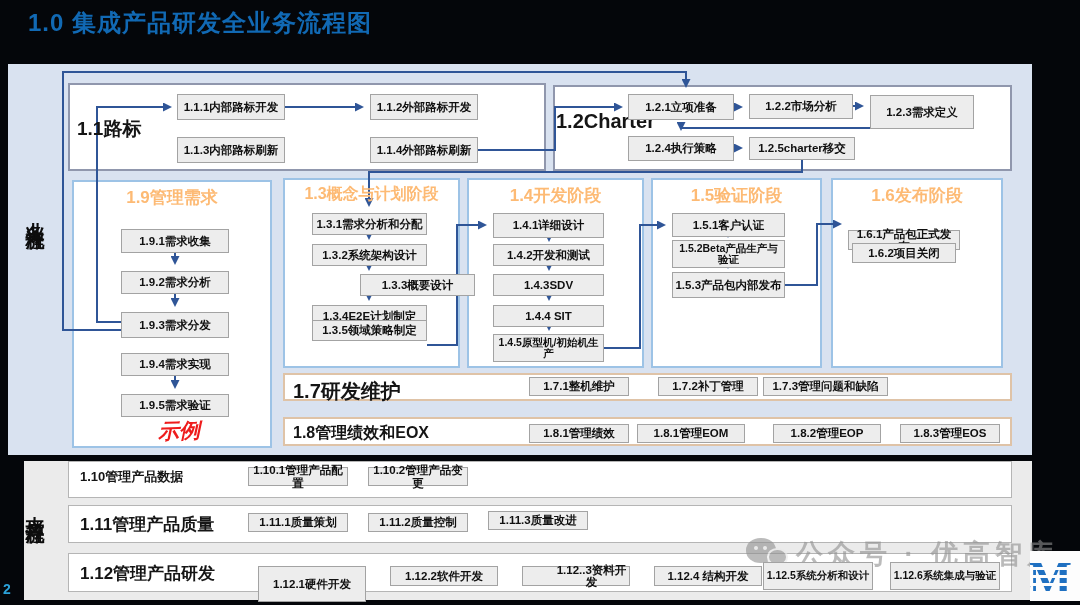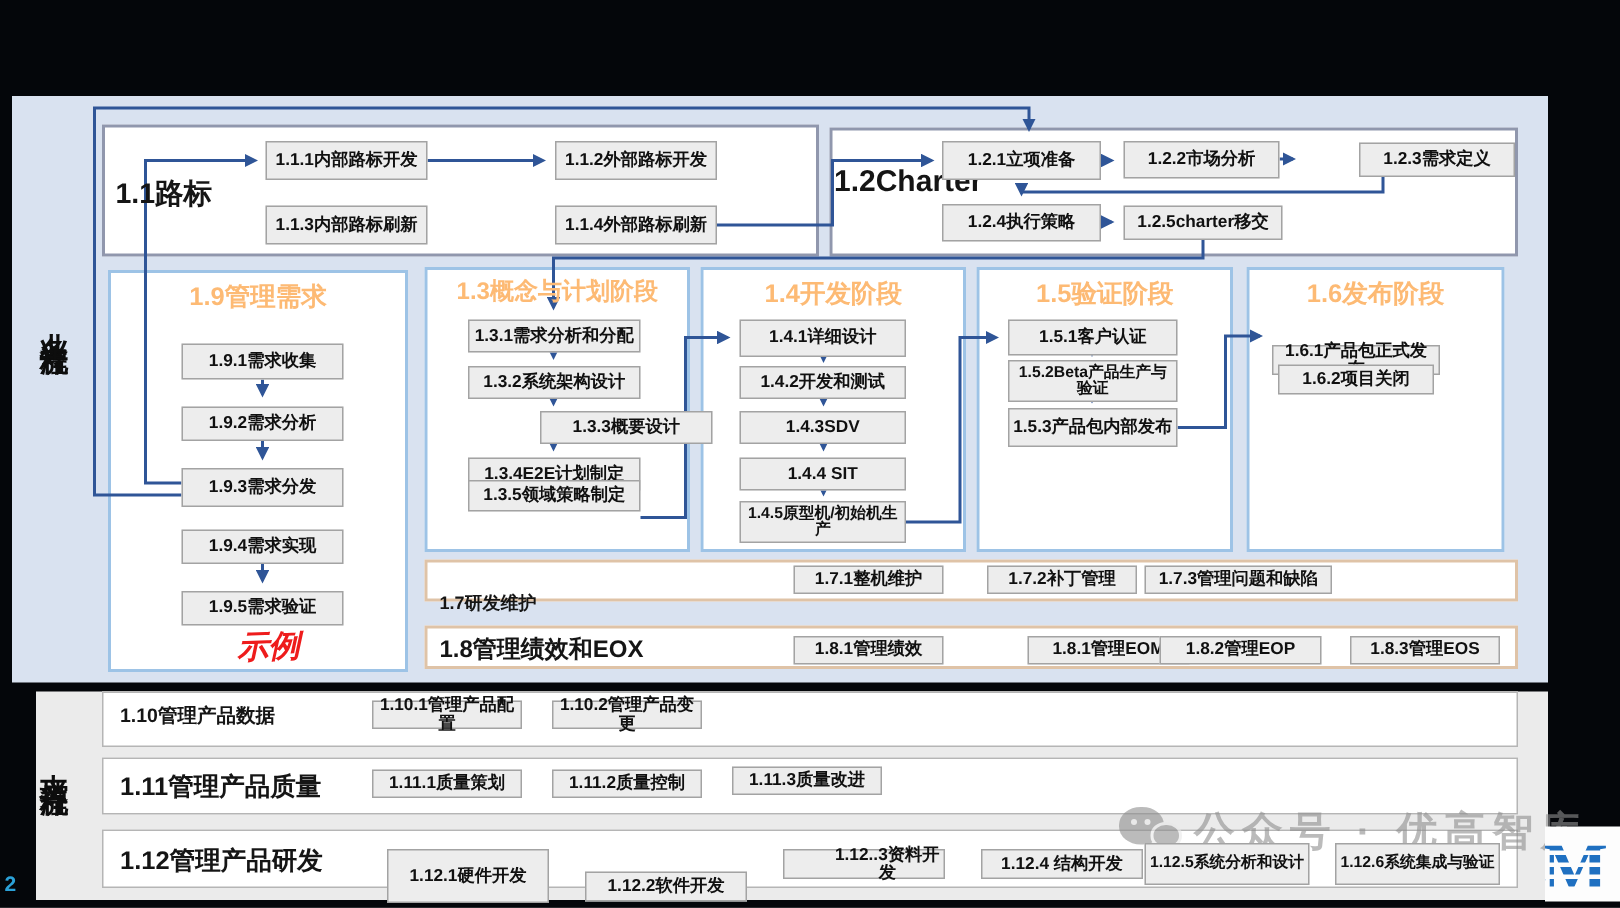--- a/index.html
+++ b/index.html
@@ -28,20 +28,21 @@
   .ibm-text{position:absolute;left:-44px;top:1px;font-weight:bold;font-size:46px;color:#1f70c1;letter-spacing:-3px;
             font-family:"Liberation Serif","DejaVu Serif",serif;}
   .ibm-stripe{position:absolute;left:0;width:50px;height:3px;background:#fdfdfd;}
   .pagenum{position:absolute;left:3px;top:581px;font-size:14px;font-weight:bold;color:#2ba1d8;z-index:6;}
 </style>
 </head>
 <body>
 
 <div class="stage">
 
+  <div class="title">1.0 集成产品研发全业务流程图</div>
 
   <div class="panel" style="left:8px;top:64px;width:1024px;height:391px;background:#d9e2f0;"></div>
   <div class="panel" style="left:24px;top:461px;width:1008px;height:139px;background:#ebebeb;"></div>
   <div class="vlabel" style="left:22px;top:206px;">业务流程</div>
   <div class="vlabel" style="left:22px;top:500px;">支撑流程</div>
 
   <div class="cbox" style="left:68px;top:83px;width:478px;height:88px;border:2px solid #9097ad;"></div>
   <div class="cbox" style="left:553px;top:85px;width:459px;height:86px;border:2px solid #9097ad;"></div>
   <div class="cbox" style="left:72px;top:180px;width:200px;height:268px;border:2px solid #9dc3e6;"></div>
   <div class="cbox" style="left:283px;top:178px;width:177px;height:190px;border:2px solid #9dc3e6;"></div>
@@ -54,34 +55,34 @@
   <div class="cbox" style="left:68px;top:505px;width:944px;height:38px;border:1px solid #b5b5b5;"></div>
   <div class="cbox" style="left:68px;top:553px;width:944px;height:39px;border:1px solid #b5b5b5;"></div>
 
   <div class="clabel" style="left:77px;top:116px;font-size:19px;">1.1路标</div>
   <div class="clabel" style="left:556px;top:110px;font-size:20px;">1.2Charter</div>
   <div class="ctitle" style="left:72px;top:186px;width:200px;font-size:17px;">1.9管理需求</div>
   <div class="ctitle" style="left:283px;top:184px;width:177px;font-size:16px;">1.3概念与计划阶段</div>
   <div class="ctitle" style="left:467px;top:184px;width:177px;font-size:17px;">1.4开发阶段</div>
   <div class="ctitle" style="left:651px;top:184px;width:171px;font-size:17px;">1.5验证阶段</div>
   <div class="ctitle" style="left:831px;top:184px;width:172px;font-size:17px;">1.6发布阶段</div>
-  <div class="clabel" style="left:293px;top:394px;font-size:12px;">1.7研发维护</div>
+  <div class="clabel" style="left:293px;top:378px;font-size:20px;">1.7研发维护</div>
   <div class="clabel" style="left:293px;top:423px;font-size:16px;">1.8管理绩效和EOX</div>
   <div class="clabel" style="left:80px;top:468px;font-size:13px;">1.10管理产品数据</div>
   <div class="clabel" style="left:80px;top:513px;font-size:17px;">1.11管理产品质量</div>
   <div class="clabel" style="left:80px;top:562px;font-size:17px;">1.12管理产品研发</div>
 
   <div class="sbox" style="left:177px;top:94px;width:108px;height:26px;">1.1.1内部路标开发</div>
   <div class="sbox" style="left:370px;top:94px;width:108px;height:26px;">1.1.2外部路标开发</div>
   <div class="sbox" style="left:177px;top:137px;width:108px;height:26px;">1.1.3内部路标刷新</div>
   <div class="sbox" style="left:370px;top:137px;width:108px;height:26px;">1.1.4外部路标刷新</div>
 
   <div class="sbox" style="left:628px;top:94px;width:106px;height:26px;">1.2.1立项准备</div>
   <div class="sbox" style="left:749px;top:94px;width:104px;height:25px;">1.2.2市场分析</div>
-  <div class="sbox" style="left:870px;top:95px;width:104px;height:23px;margin-left:36px;">1.2.3需求定义</div>
+  <div class="sbox" style="left:870px;top:95px;width:104px;height:34px;">1.2.3需求定义</div>
   <div class="sbox" style="left:628px;top:136px;width:106px;height:25px;">1.2.4执行策略</div>
   <div class="sbox" style="left:749px;top:137px;width:106px;height:23px;">1.2.5charter移交</div>
 
   <div class="sbox" style="left:121px;top:229px;width:108px;height:24px;">1.9.1需求收集</div>
   <div class="sbox" style="left:121px;top:271px;width:108px;height:23px;">1.9.2需求分析</div>
   <div class="sbox" style="left:121px;top:312px;width:108px;height:26px;">1.9.3需求分发</div>
   <div class="sbox" style="left:121px;top:353px;width:108px;height:23px;">1.9.4需求实现</div>
   <div class="sbox" style="left:121px;top:394px;width:108px;height:23px;">1.9.5需求验证</div>
   <div class="note" style="left:158px;top:417px;">示例</div>
 
@@ -102,33 +103,33 @@
   <div class="sbox" style="left:672px;top:272px;width:113px;height:26px;">1.5.3产品包内部发布</div>
 
   <div class="sbox" style="left:848px;top:214px;width:112px;height:20px;margin-top:16px;">1.6.1产品包正式发布</div>
   <div class="sbox" style="left:852px;top:243px;width:104px;height:20px;">1.6.2项目关闭</div>
 
   <div class="sbox" style="left:529px;top:377px;width:100px;height:19px;">1.7.1整机维护</div>
   <div class="sbox" style="left:658px;top:377px;width:100px;height:19px;">1.7.2补丁管理</div>
   <div class="sbox" style="left:763px;top:377px;width:125px;height:19px;">1.7.3管理问题和缺陷</div>
 
   <div class="sbox" style="left:529px;top:424px;width:100px;height:19px;">1.8.1管理绩效</div>
-  <div class="sbox" style="left:637px;top:424px;width:108px;height:19px;margin-left:48px;">1.8.1管理EOM</div>
+  <div class="sbox" style="left:637px;top:424px;width:108px;height:19px;">1.8.1管理EOM</div>
   <div class="sbox" style="left:773px;top:424px;width:108px;height:19px;">1.8.2管理EOP</div>
   <div class="sbox" style="left:900px;top:424px;width:100px;height:19px;">1.8.3管理EOS</div>
 
   <div class="sbox" style="left:248px;top:467px;width:100px;height:19px;">1.10.1管理产品配置</div>
   <div class="sbox" style="left:368px;top:467px;width:100px;height:19px;">1.10.2管理产品变更</div>
 
   <div class="sbox" style="left:248px;top:513px;width:100px;height:19px;">1.11.1质量策划</div>
   <div class="sbox" style="left:368px;top:513px;width:100px;height:19px;">1.11.2质量控制</div>
   <div class="sbox" style="left:488px;top:511px;width:100px;height:19px;">1.11.3质量改进</div>
 
   <div class="sbox" style="left:258px;top:566px;width:108px;height:36px;">1.12.1硬件开发</div>
-  <div class="sbox" style="left:390px;top:566px;width:108px;height:20px;margin-top:15px;">1.12.2软件开发</div>
+  <div class="sbox" style="left:390px;top:566px;width:108px;height:20px;">1.12.2软件开发</div>
   <div class="sbox" style="left:522px;top:566px;width:108px;height:20px;padding-left:33px;">1.12..3资料开发</div>
   <div class="sbox" style="left:654px;top:566px;width:108px;height:20px;">1.12.4 结构开发</div>
   <div class="sbox sm" style="left:763px;top:562px;width:110px;height:28px;">1.12.5系统分析和设计</div>
   <div class="sbox sm" style="left:890px;top:562px;width:110px;height:28px;">1.12.6系统集成与验证</div>
 
   <svg class="arrows" width="1080" height="605" viewBox="0 0 1080 605">
     <defs>
       <marker id="ah" markerWidth="9" markerHeight="9" refX="7" refY="4.5" orient="auto" markerUnits="userSpaceOnUse">
         <path d="M0,0 L9,4.5 L0,9 Z" fill="#2f5597"></path>
       </marker>

